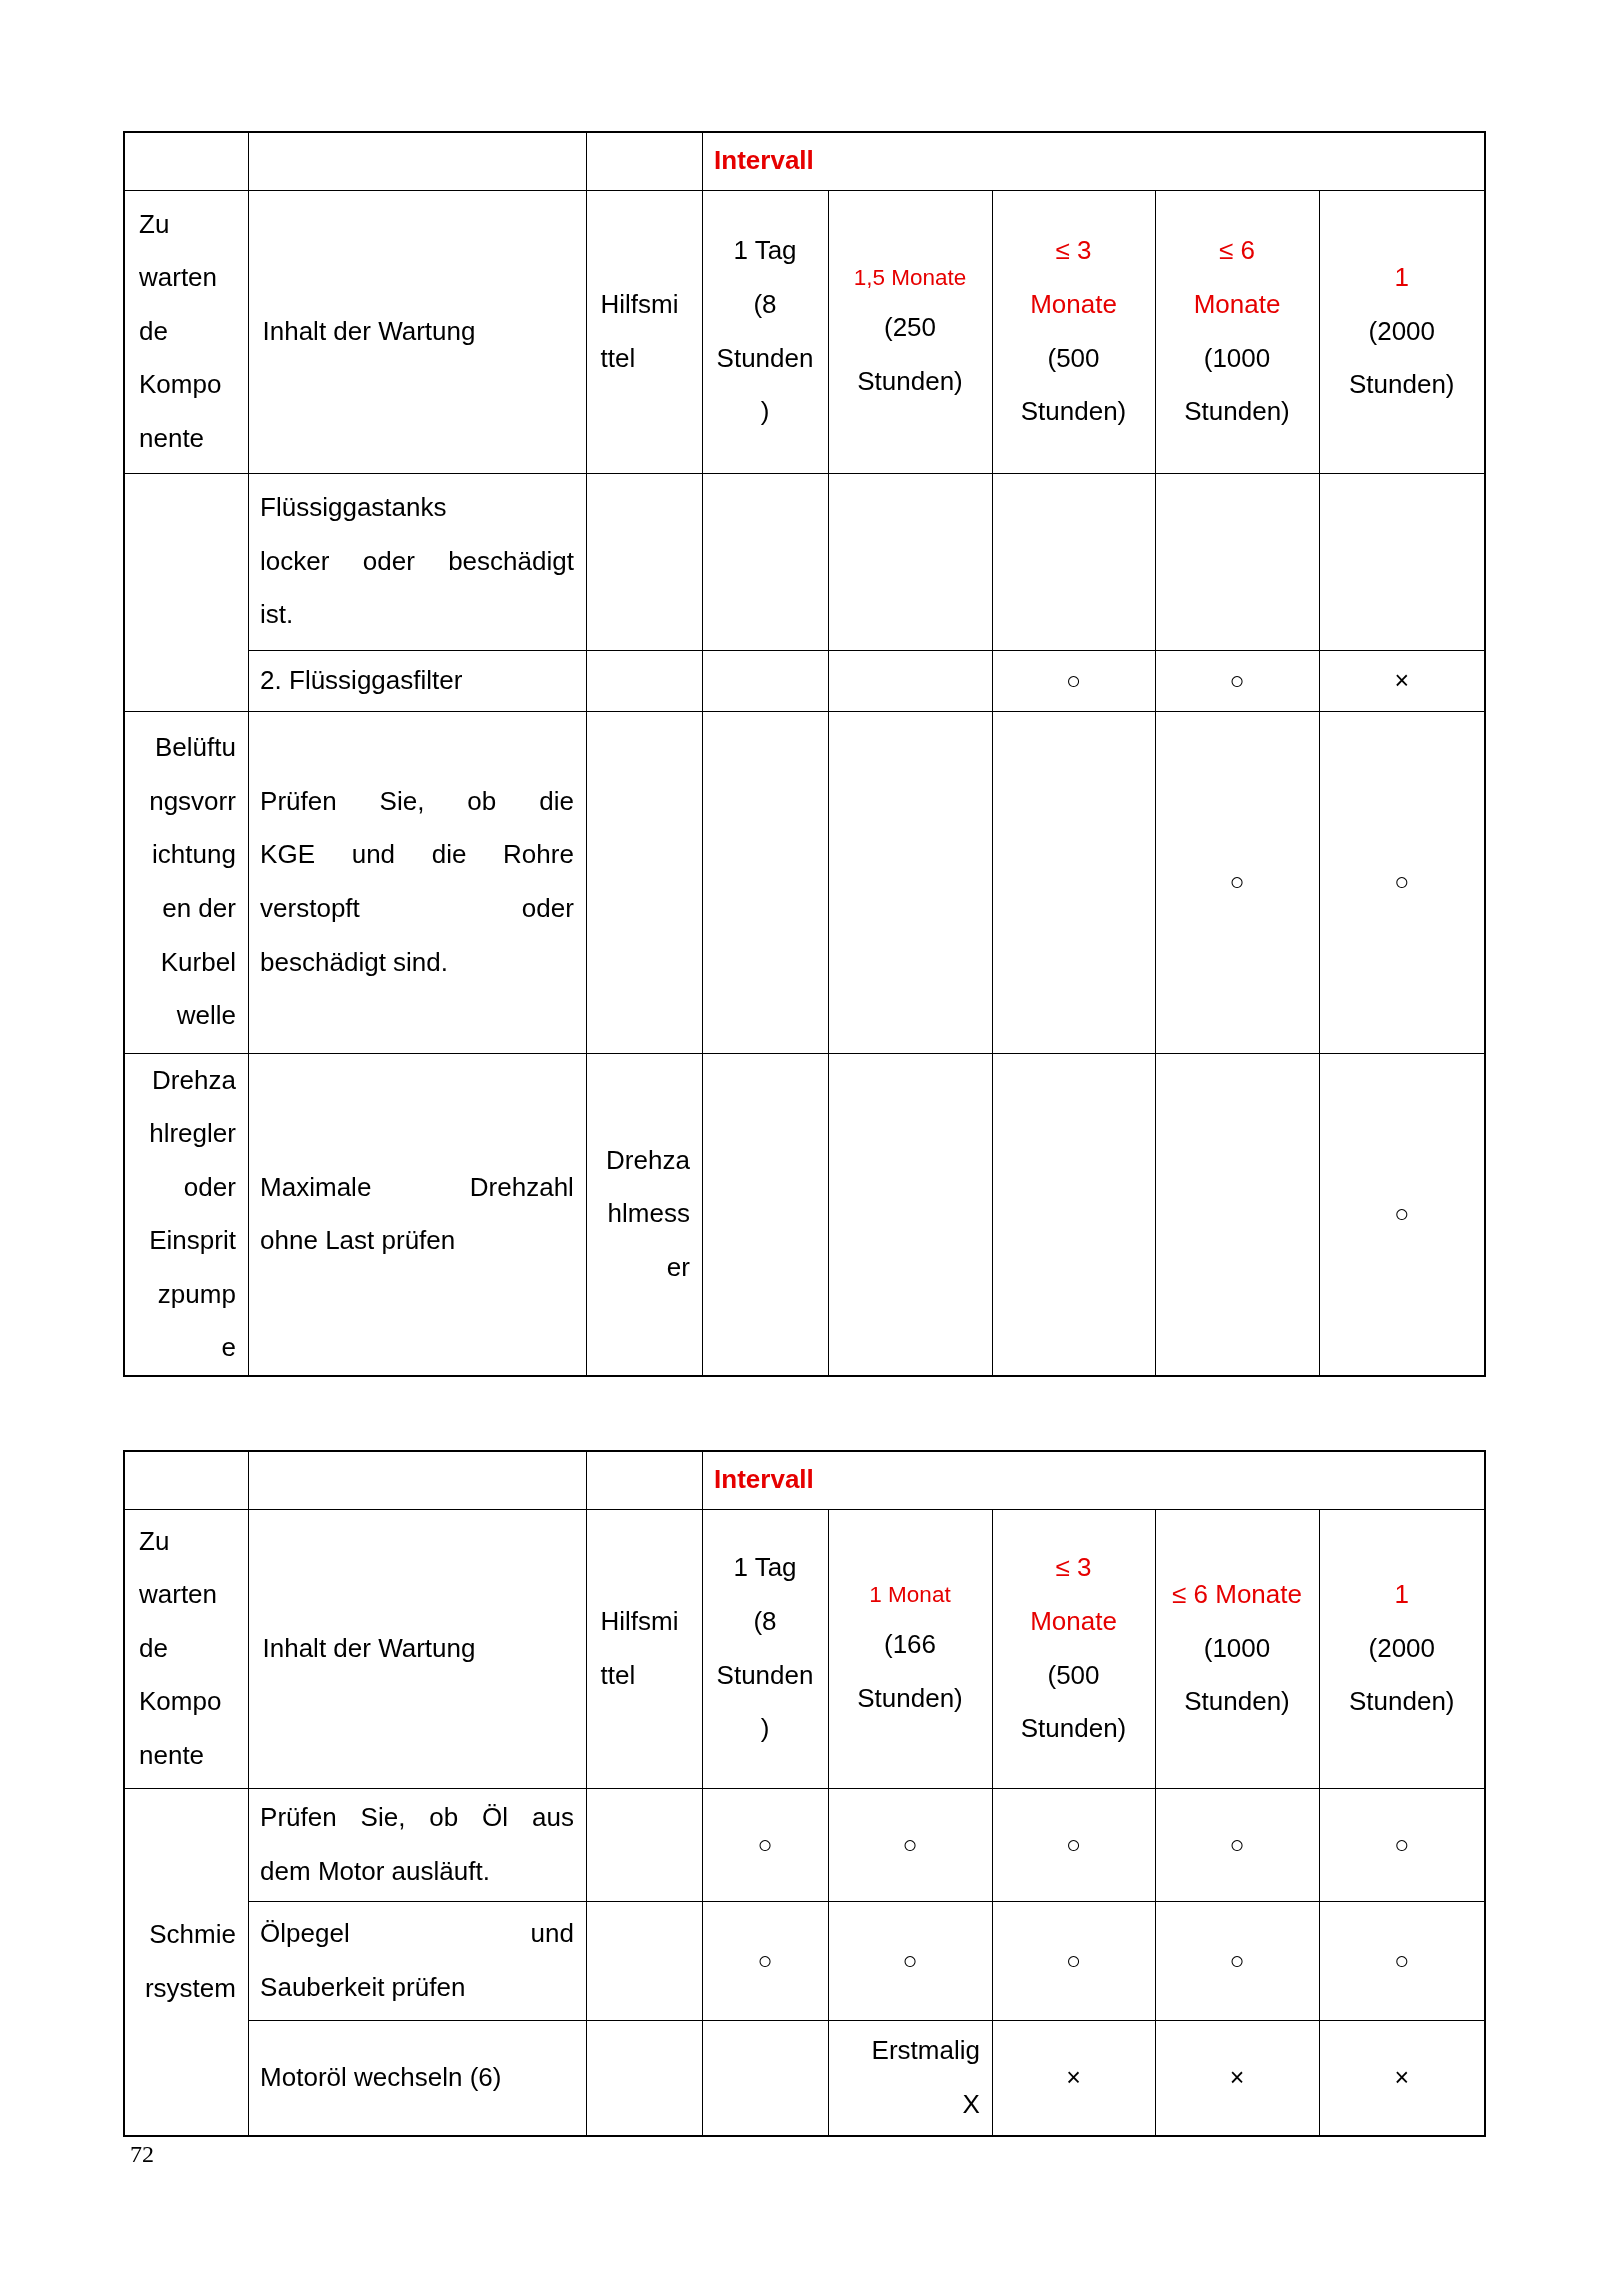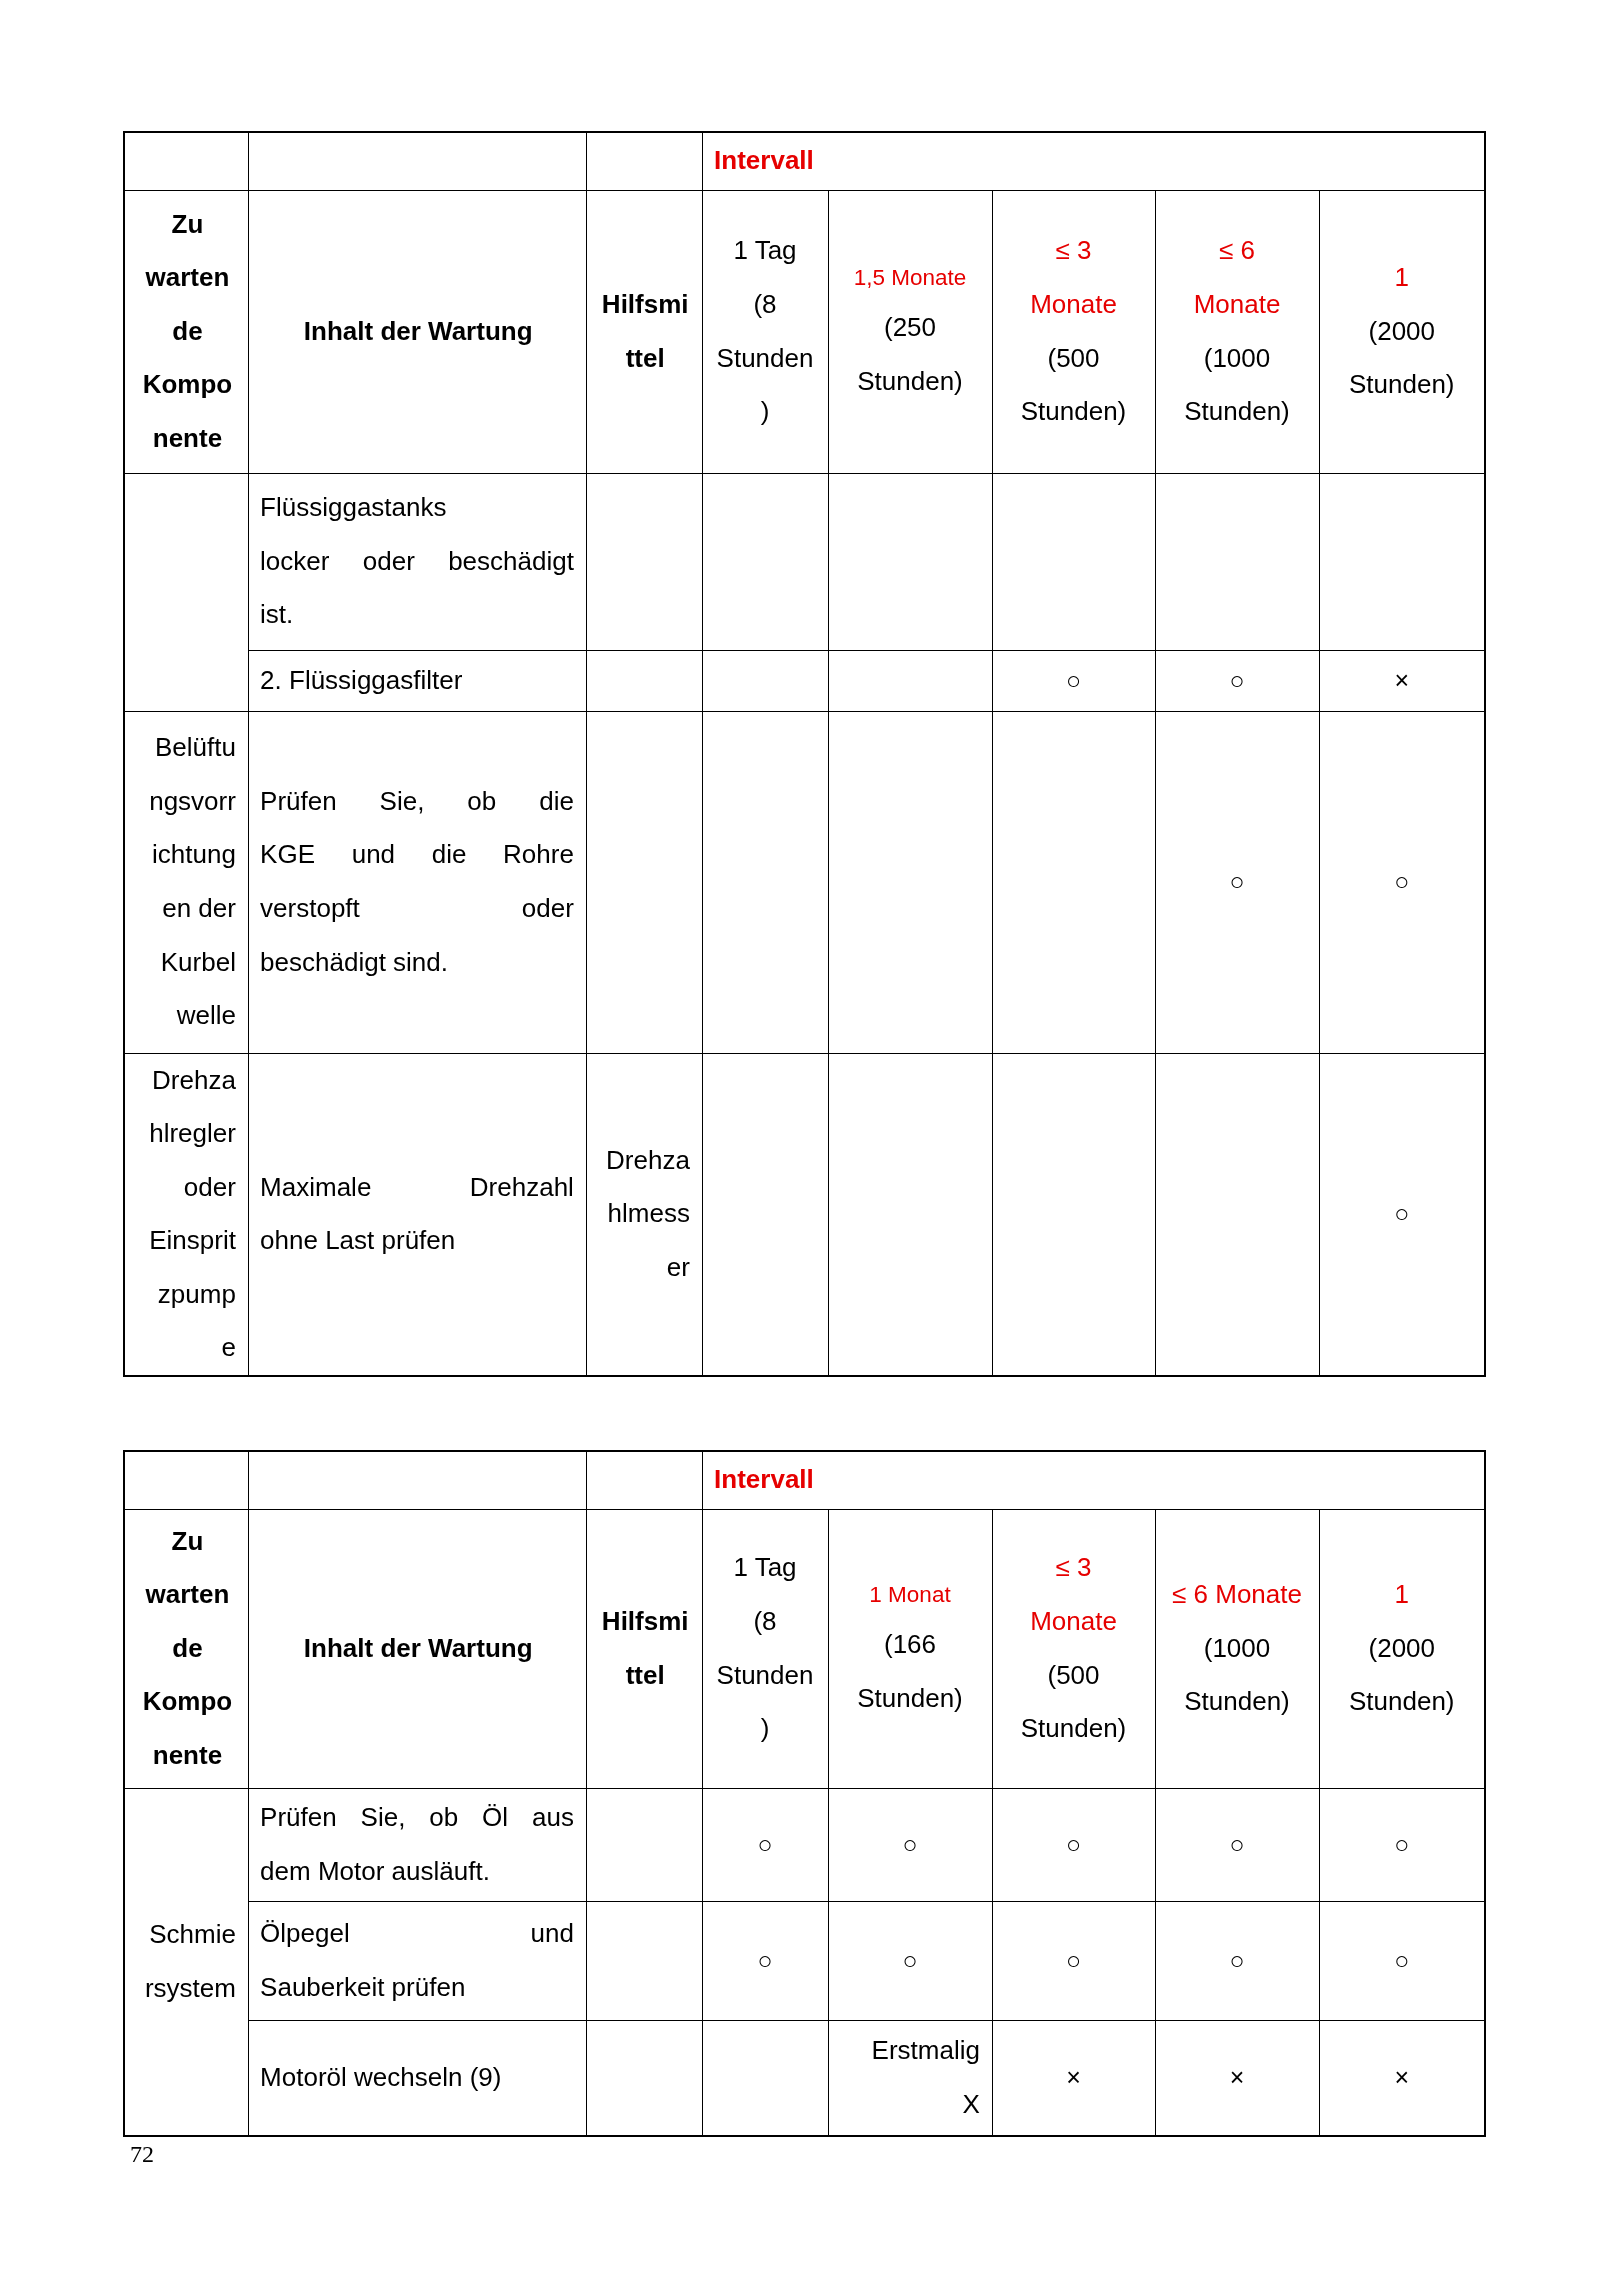--- a/index.html
+++ b/index.html
@@ -15,21 +15,21 @@
     border:2.3px solid #000;
   }
   #t1 { top:131px; }
   #t2 { top:1450px; }
   td {
     border:1.5px solid #000; vertical-align:middle;
     font-size:26px; line-height:2.06; padding:0 11.6px; overflow:hidden;
   }
   .c  { text-align:right; }
   .j  { text-align:left; }
-  .hc { text-align:center; font-weight:bold;padding-left:14px; }
+  .hc { text-align:left; font-weight:normal;padding-left:14px; }
   .ic { text-align:center; font-weight:normal; }
   .pl { white-space:pre-line; }
   .blk{ display:block; white-space:pre-line; }
   .red{ color:var(--red,#e60000); }
   .sm { font-size:22.5px; }
   .mark { text-align:center; font-size:25px; }
   .intervall { text-align:left; font-weight:bold; }
   .jl { text-align:justify; text-align-last:justify; }
   #pagenum {
     position:absolute; left:130px; top:2141px;
@@ -234,21 +234,21 @@
             <div>Sauberkeit prüfen</div>
           </td>
       <td class="c"></td>
       <td class="mark">○</td>
       <td class="mark">○</td>
       <td class="mark">○</td>
       <td class="mark">○</td>
       <td class="mark">○</td>
     </tr>
     <tr style="height:116px">
-      <td class="j">Motoröl wechseln  (9)</td>
+      <td class="j">Motoröl wechseln  (6)</td>
       <td class="c"></td>
       <td class="mark"></td>
       <td class="c pl">Erstmalig
 X</td>
       <td class="mark">×</td>
       <td class="mark">×</td>
       <td class="mark">×</td>
     </tr>
   </tbody>
     </table>

